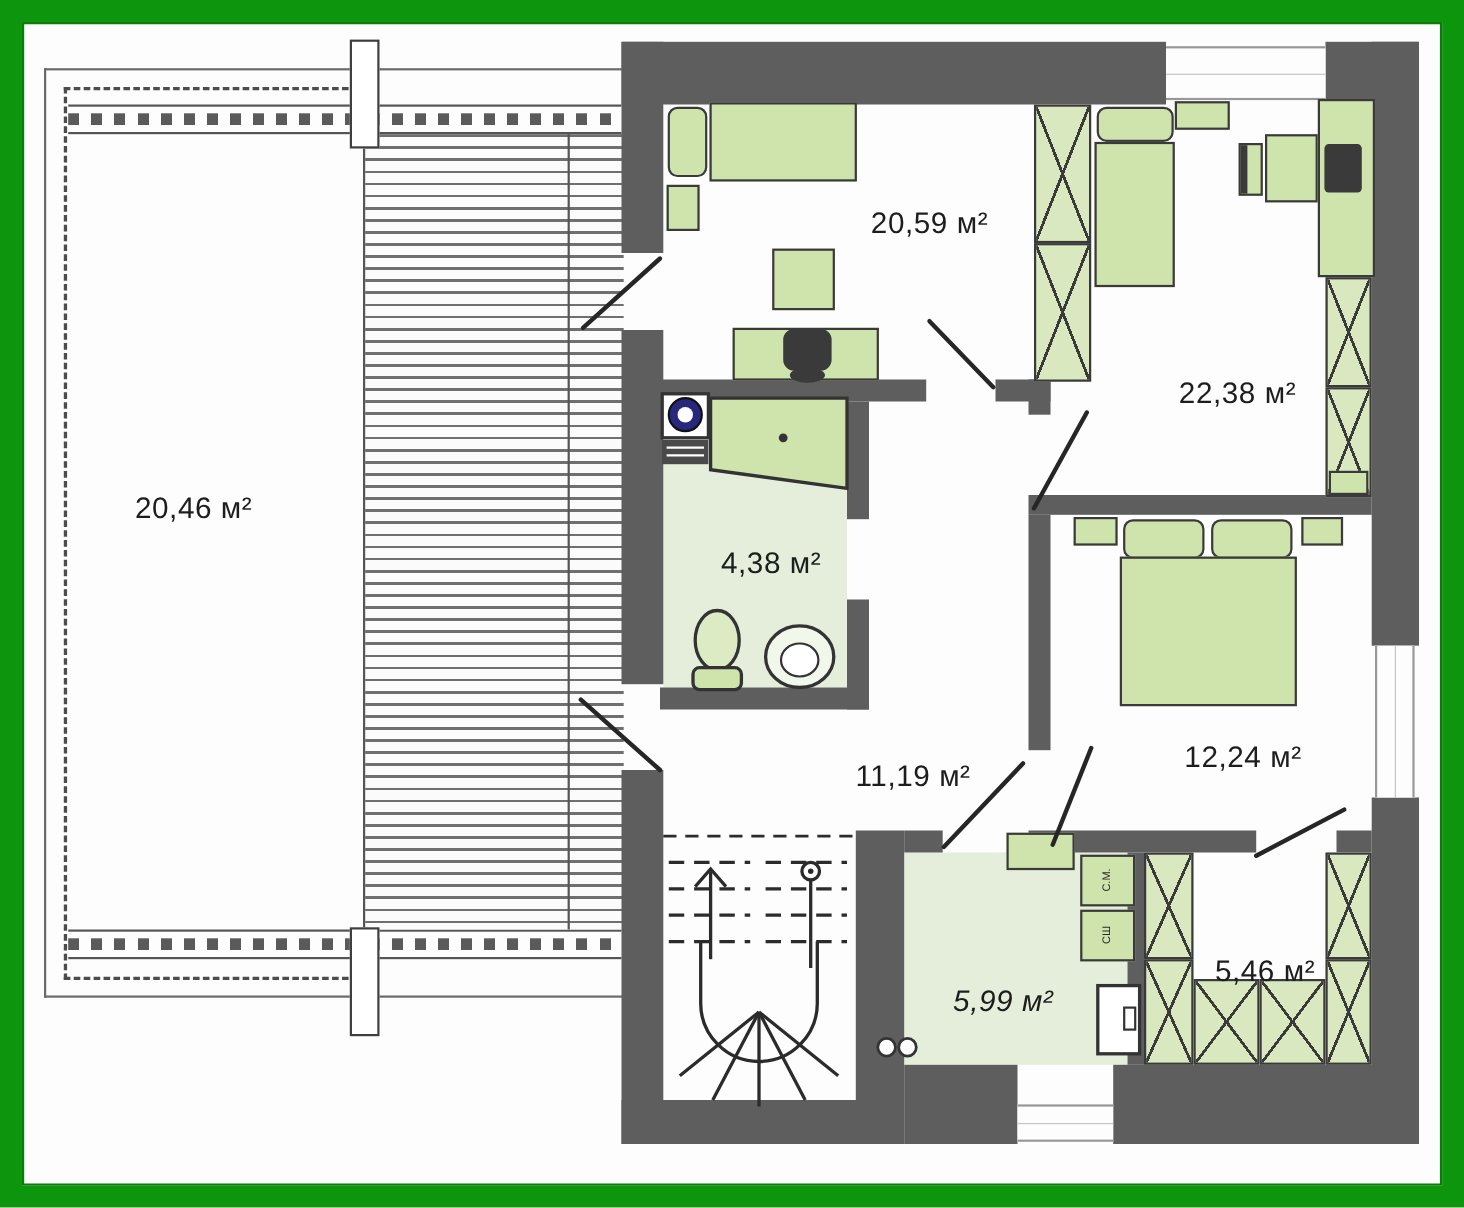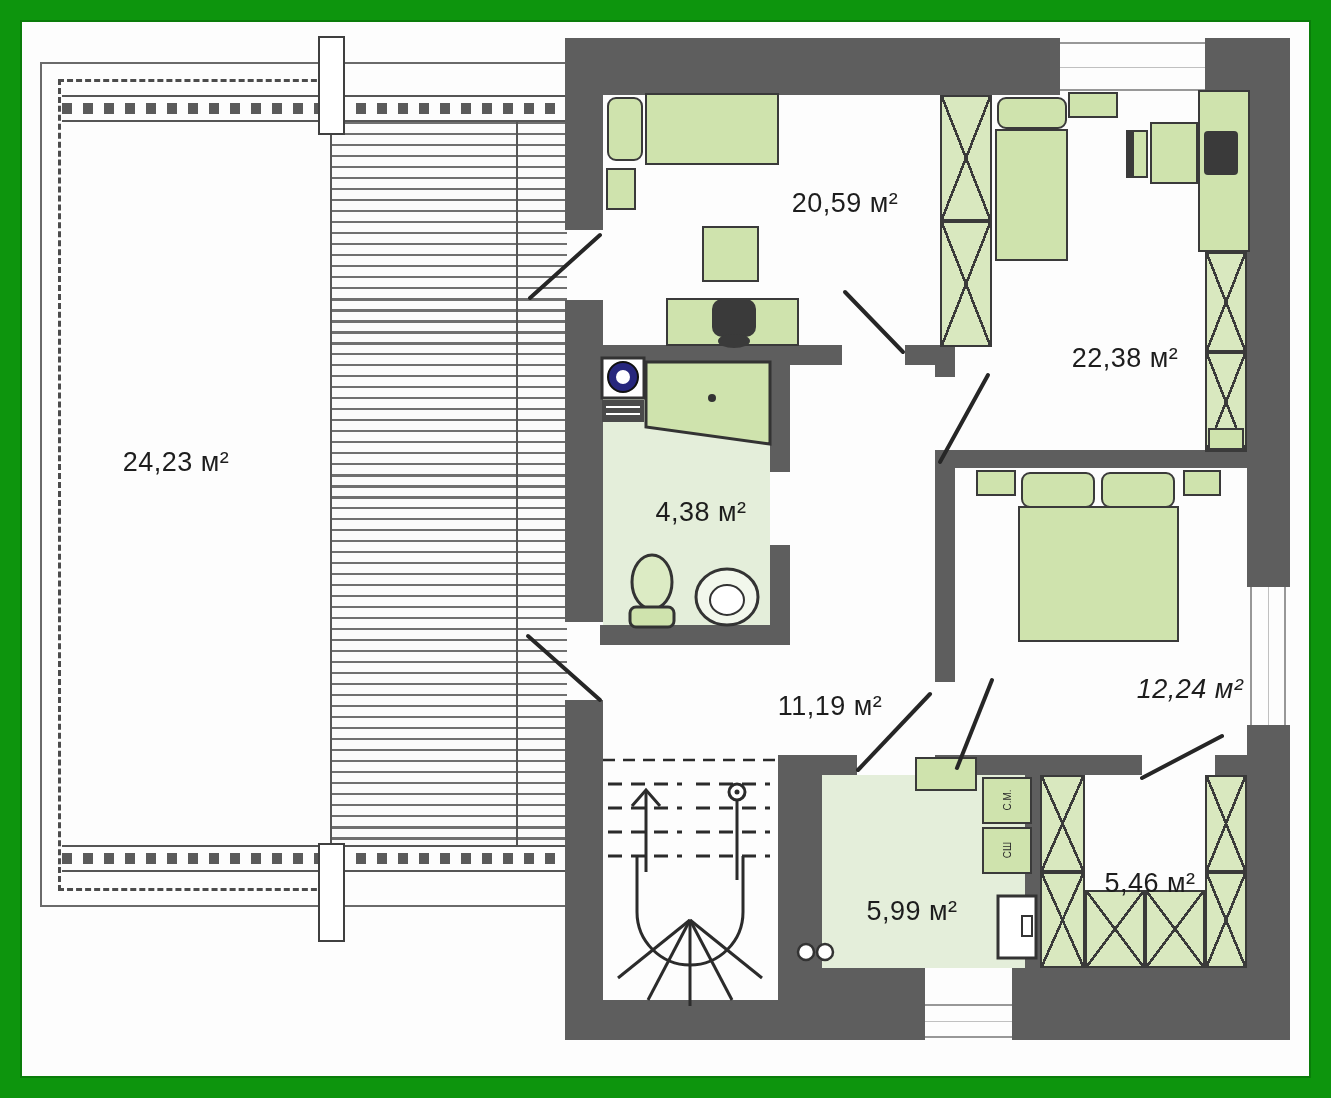--- a/index.html
+++ b/index.html
@@ -180,23 +180,23 @@
     </g>
 
     <g fill="#3a3a3a" stroke="none">
       <rect x="712" y="299" width="44" height="38" rx="10"></rect>
       <ellipse cx="734" cy="341" rx="16" ry="7"></ellipse>
       <rect x="1204" y="131" width="34" height="44" rx="4"></rect>
       <rect x="1128" y="132" width="6" height="44"></rect>
     </g>
   </svg>
 
-  <div class="room-label" style="left:176px;top:462px;">24,23 м²</div>
+  <div class="room-label" style="left:176px;top:462px;">20,46 м²</div>
   <div class="room-label" style="left:845px;top:203px;">20,59 м²</div>
   <div class="room-label" style="left:1125px;top:358px;">22,38 м²</div>
   <div class="room-label" style="left:701px;top:512px;">4,38 м²</div>
   <div class="room-label" style="left:830px;top:706px;text-align:center;">11,19 м²</div>
-  <div class="room-label" style="left:1190px;top:689px;font-style:italic;">12,24 м²</div>
-  <div class="room-label" style="left:912px;top:911px;">5,99 м²</div>
+  <div class="room-label" style="left:1130px;top:689px;">12,24 м²</div>
+  <div class="room-label" style="left:912px;top:911px;font-style:italic;">5,99 м²</div>
   <div class="room-label" style="left:1150px;top:883px;">5,46 м²</div>
 
   <div class="frame"></div>
 </div>
 
 </body></html>

